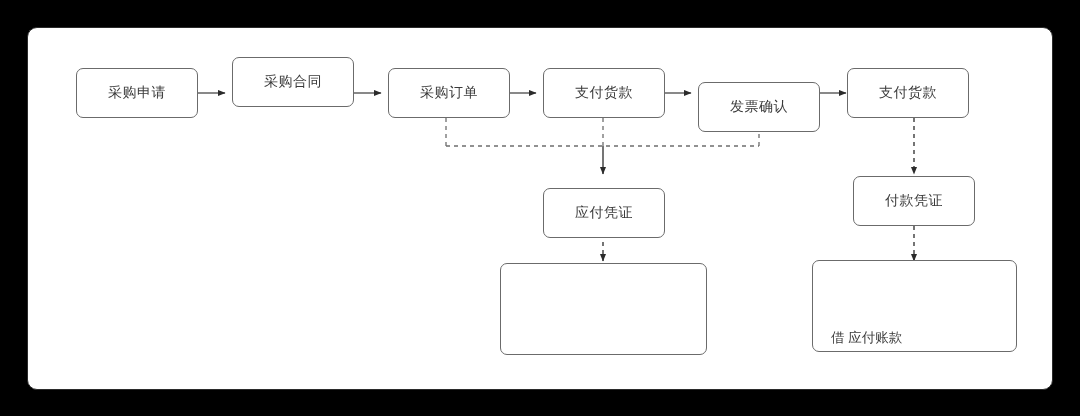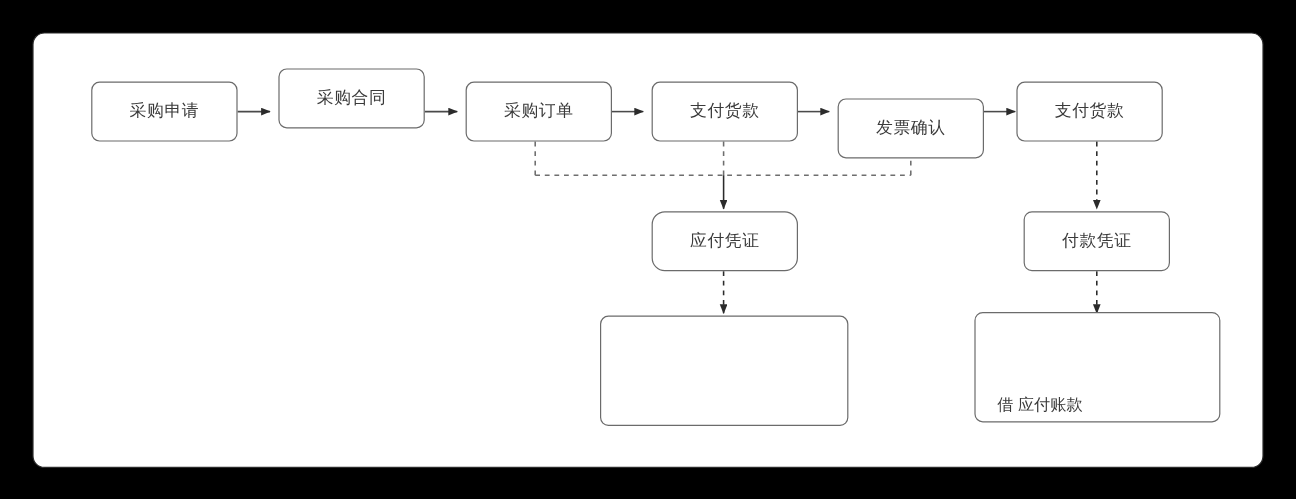--- a/index.html
+++ b/index.html
@@ -113,21 +113,21 @@
     <line x1="914" y1="226" x2="914" y2="261" stroke="#2b2b2b" stroke-width="1.3" stroke-dasharray="4 4" marker-end="url(#ah)"></line>
   </svg>
 
   <div class="node process" style="left:76px; top:68px;">采购申请</div>
   <div class="node process" style="left:232px; top:57px;">采购合同</div>
   <div class="node process" style="left:388px; top:68px;">采购订单</div>
   <div class="node process" style="left:543px; top:68px;">支付货款</div>
   <div class="node process" style="left:698px; top:68px;margin-top:14px;">发票确认</div>
   <div class="node process" style="left:847px; top:68px;">支付货款</div>
 
-  <div class="node process" style="left:543px; top:176px;border-radius:11px;">应付凭证</div>
+  <div class="node process" style="left:543px; top:188px;">应付凭证</div>
   <div class="node process" style="left:853px; top:176px;">付款凭证</div>
 
   <div class="entry" style="left:500px; top:263px; width:207px; height:92px;">
     
     
   </div>
 
   <div class="entry" style="left:812px; top:260px; width:205px; height:92px; padding-top:24px;">
     <span class="ln">借 应付账款</span>
     <span class="ln blank"></span>

